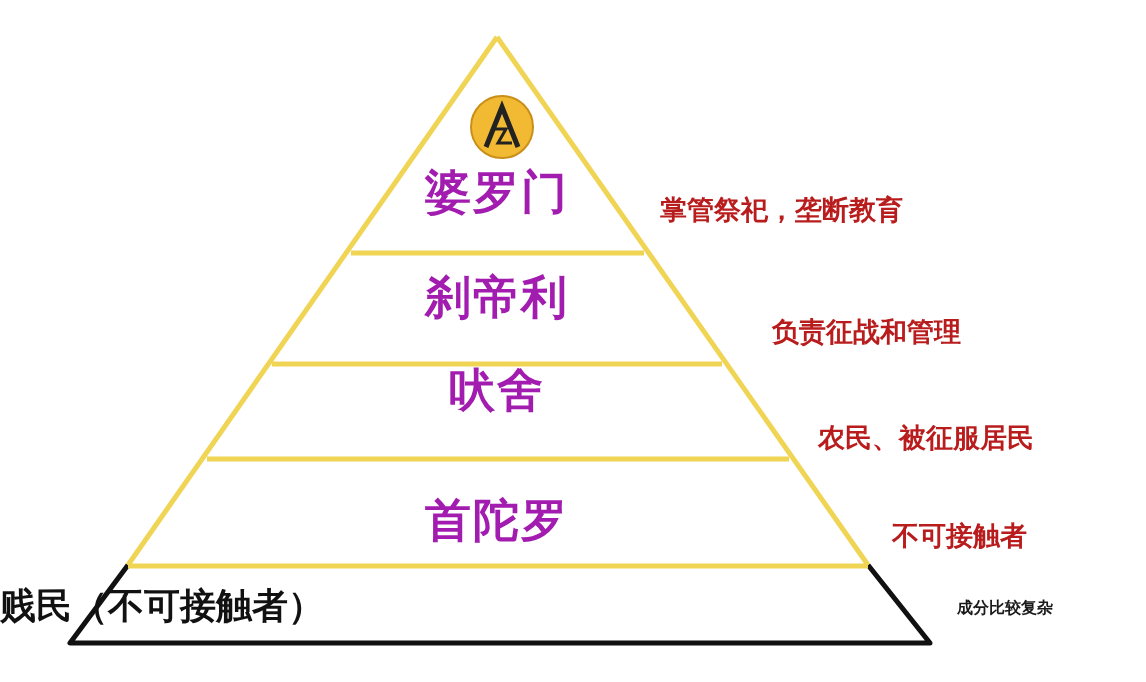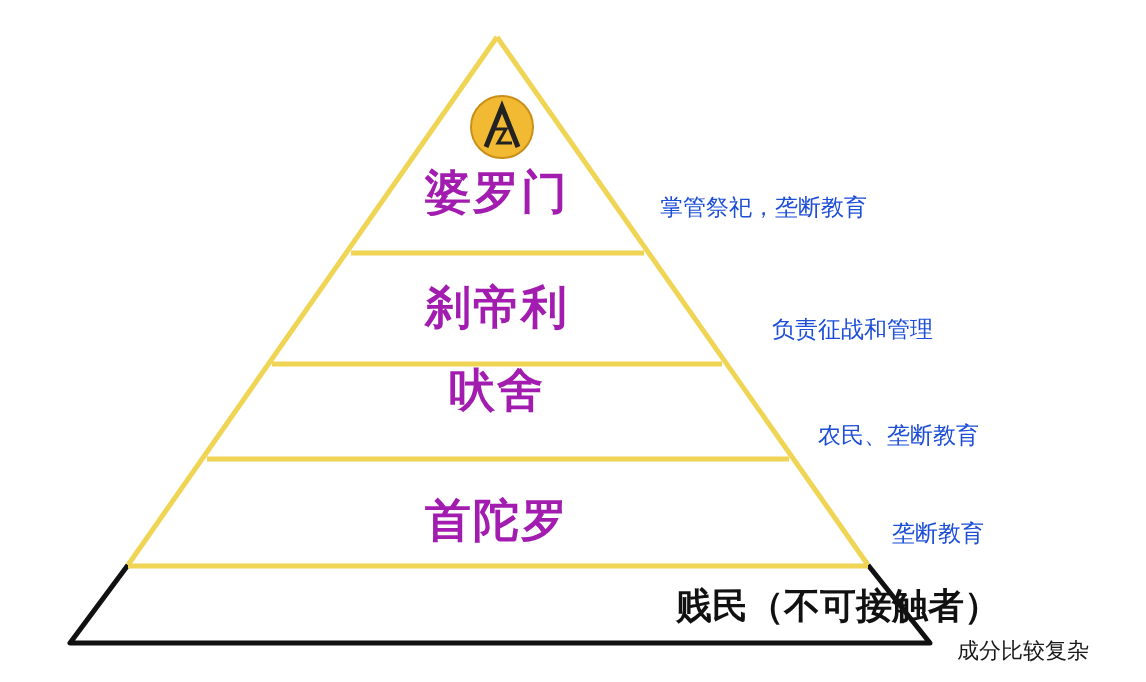--- a/index.html
+++ b/index.html
@@ -1,24 +1,24 @@
 <!DOCTYPE html>
 <html><head>
 <meta charset="utf-8">
 <style>
   html, body { margin:0; padding:0; background:#ffffff; }
   body { width:1146px; height:682px; position:relative; overflow:hidden;
          font-family:"DejaVu Sans", sans-serif; }
   svg.pyr { position:absolute; left:0; top:0; }
   .tier { position:absolute; left:0; width:994px; text-align:center;
           color:#a21caf; font-weight:bold; font-size:46px; letter-spacing:2px; line-height:1;font-family:Liberation Serif, serif; }
-  .base-label { position:absolute; left:0; width:1000px; text-align:right;
+  .base-label { position:absolute; left:0; width:1000px; text-align:left;
           color:#111; font-weight:bold; font-size:36px; line-height:1; }
-  .desc { position:absolute; color:#1d4ed8; font-weight:normal; font-size:23px; line-height:1; white-space:nowrap; }
-  .desc-dark { position:absolute; color:#1a1a1a; font-weight:normal; font-size:22px; line-height:1; white-space:nowrap;margin-top:40px; }
+  .desc { position:absolute; color:#b91c1c; font-weight:bold; font-size:27px; line-height:1; white-space:nowrap; }
+  .desc-dark { position:absolute; color:#1a1a1a; font-weight:bold; font-size:16px; line-height:1; white-space:nowrap; }
   .logo { position:absolute; left:470px; top:95px; width:64px; height:64px; border-radius:50%;
           background:#f2b932; border:2px solid #c98f18; box-sizing:border-box; }
 </style>
 </head>
 <body>
 
 <svg class="pyr" width="1146" height="682" viewBox="0 0 1146 682">
 
   <polyline points="128,565 70,643 930,643 868,565" fill="none" stroke="#111" stroke-width="5" stroke-linejoin="round"></polyline>
 
@@ -32,22 +32,22 @@
 </svg>
 
 <div class="logo">
   <svg width="60" height="60" viewBox="0 0 60 60" style="position:absolute;left:0;top:0">
     <path d="M14 50 L30 10 L46 50" fill="none" stroke="#222" stroke-width="5" stroke-linejoin="miter"></path>
     <path d="M22 32 L34 32 L26 46 L40 46" fill="none" stroke="#222" stroke-width="3"></path>
   </svg>
 </div>
 
 <div class="tier" style="top:170px">婆罗门</div>
-<div class="tier" style="top:285px">刹帝利</div>
+<div class="tier" style="top:275px">刹帝利</div>
 <div class="tier" style="top:368px">吠舍</div>
 <div class="tier" style="top:498px">首陀罗</div>
 <div class="base-label" style="top:588px">贱民（不可接触者）</div>
 
 <div class="desc" style="left:660px;top:196px">掌管祭祀，垄断教育</div>
 <div class="desc" style="left:772px;top:318px">负责征战和管理</div>
-<div class="desc" style="left:818px;top:424px">农民、垄断教育</div>
-<div class="desc" style="left:892px;top:522px">垄断教育</div>
+<div class="desc" style="left:818px;top:424px">农民、被征服居民</div>
+<div class="desc" style="left:892px;top:522px">不可接触者</div>
 <div class="desc-dark" style="left:957px;top:600px">成分比较复杂</div>
 
 </body></html>

